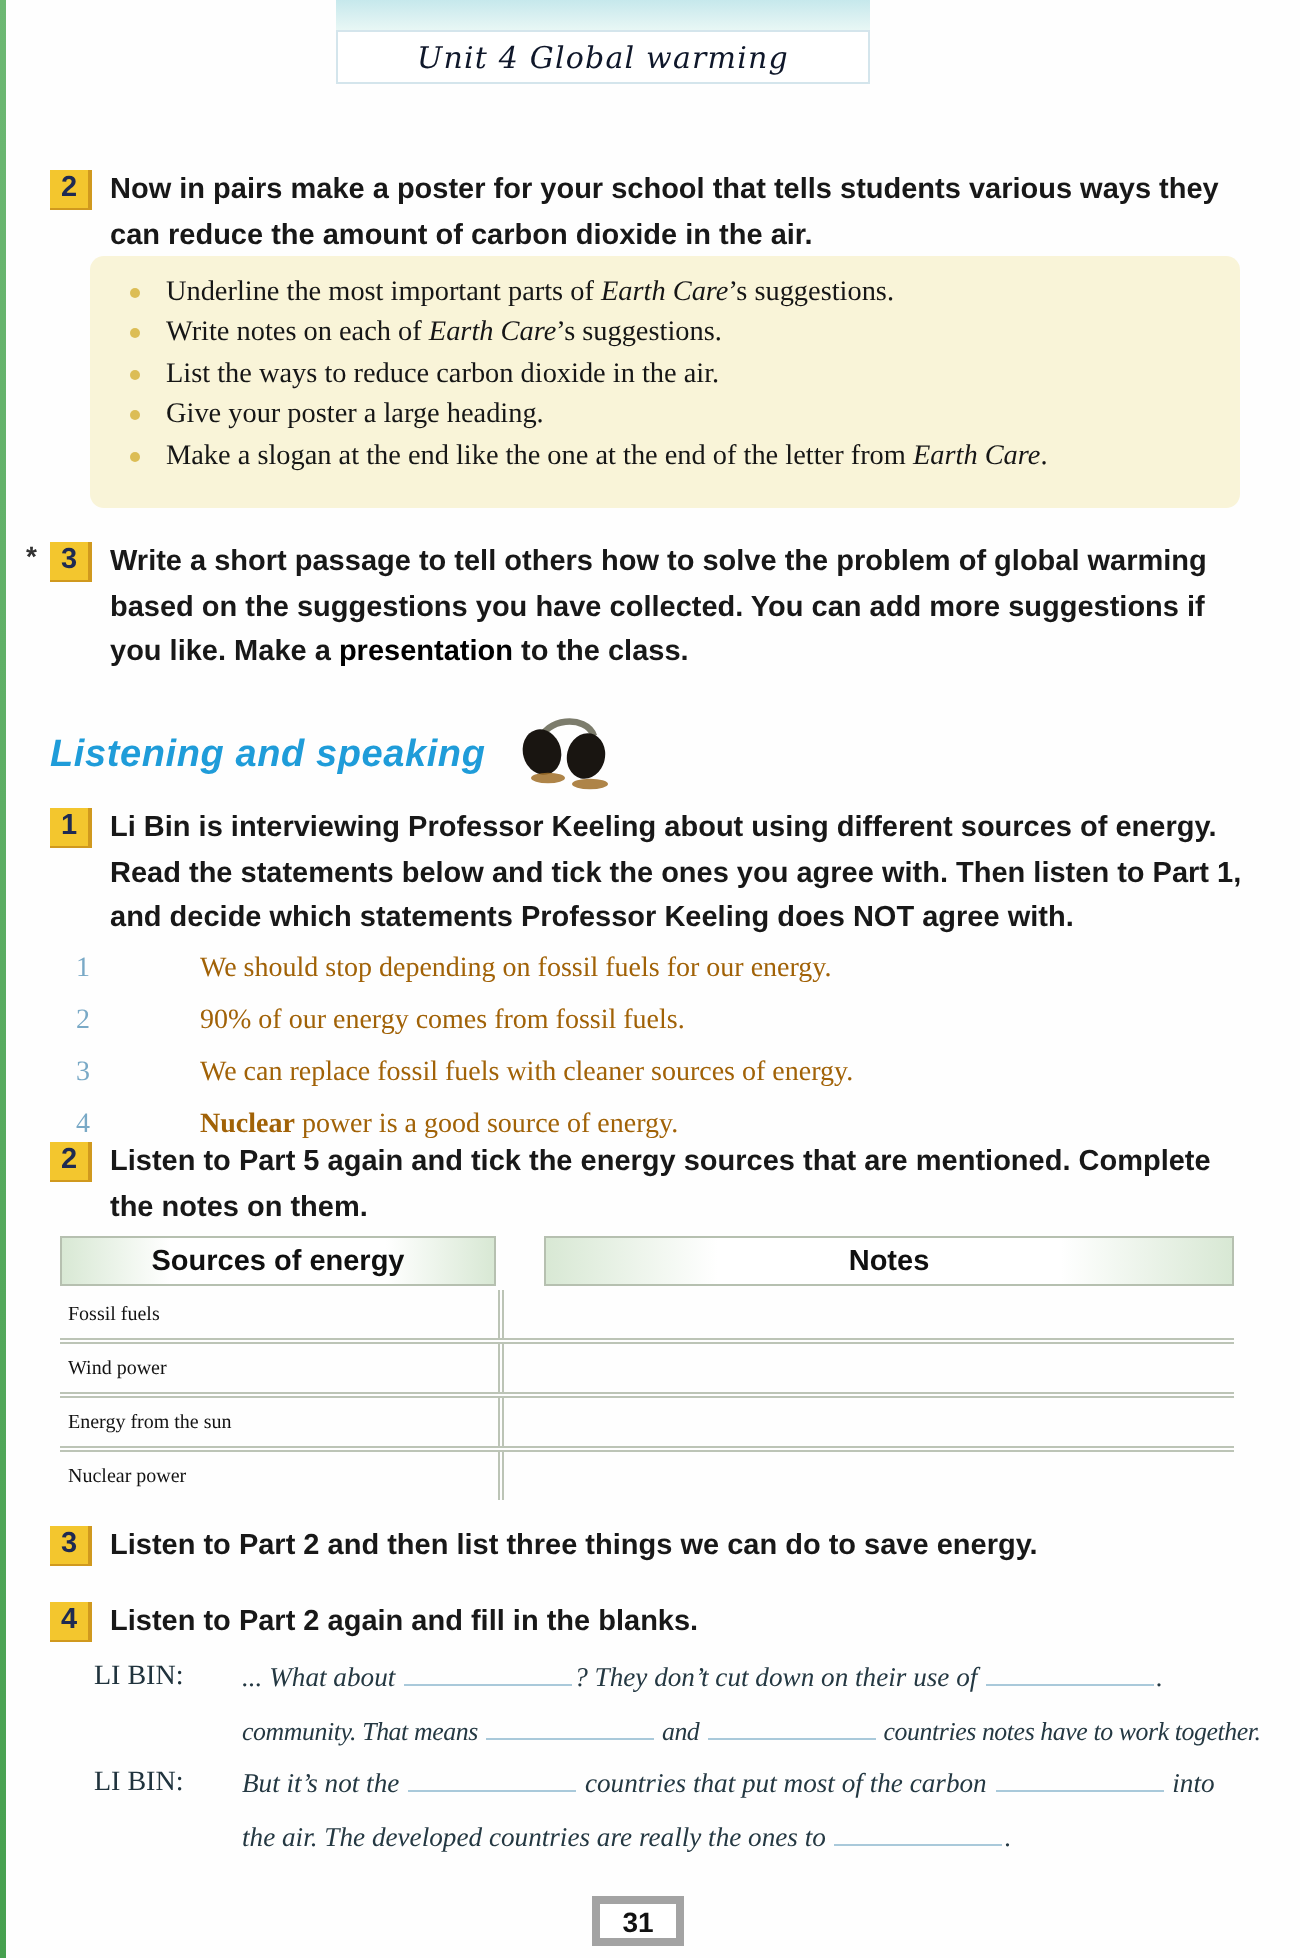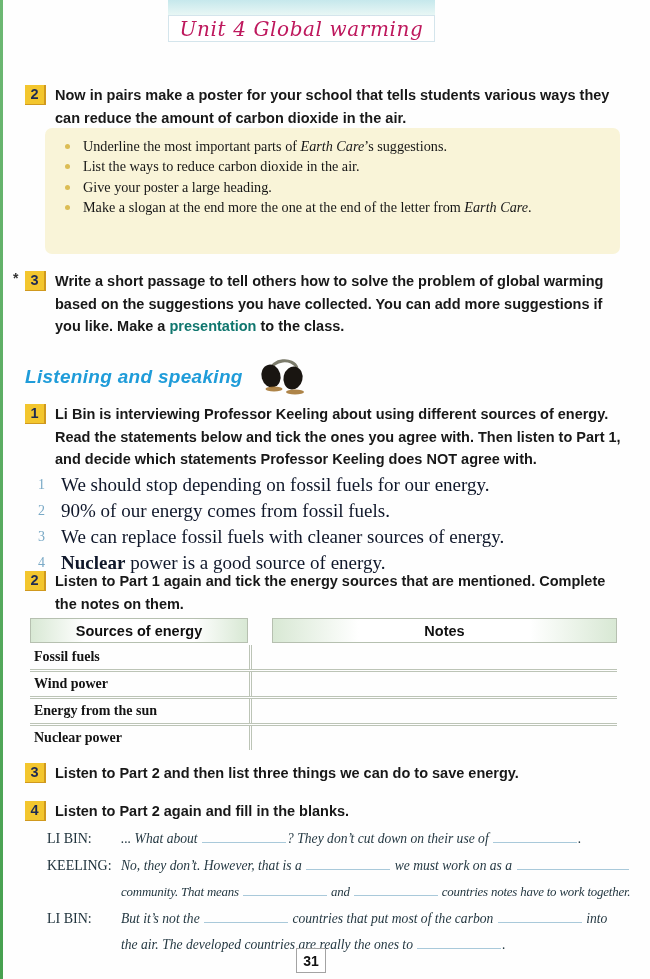--- a/index.html
+++ b/index.html
@@ -6,33 +6,33 @@
   .page{position:relative;width:650px;height:979px;background:#fefefe;overflow:hidden;
         font-family:"Liberation Serif",serif;}
   .page-edge{position:absolute;left:0;top:0;width:3px;height:100%;
         background:linear-gradient(180deg,#6db873,#46a04f);}
 
   
   .header-img{position:absolute;left:168px;top:0;width:267px;height:15px;
         background:linear-gradient(180deg,#c6e8ec 0%,#d9f0f1 55%,#e8f7f5 100%);}
   .unit-box{position:absolute;left:168px;top:15px;width:267px;height:27px;box-sizing:border-box;
         background:#fff;border:1px solid #d4e5ec;display:flex;align-items:center;justify-content:center;}
-  .unit-title{font-style:italic;color:#be185d;font-size:20px;font-family:"DejaVu Serif",serif;letter-spacing:.6px;}
+  .unit-title{font-style:italic;color:#0f172a;font-size:15px;font-family:"DejaVu Serif",serif;letter-spacing:.6px;}
 
   
   .ex{position:absolute;left:25px;right:28px;display:flex;gap:9px;align-items:flex-start;}
   .badge{flex:none;width:19px;height:19px;margin-top:1px;background:#f3c62e;
         border-right:2px solid #d0991e;border-bottom:1px solid #d0991e;
         color:#1e2a52;font-family:"Liberation Sans",sans-serif;font-weight:bold;
         font-size:14.5px;text-align:center;line-height:19px;}
   .ex-text{font-family:"Liberation Sans",sans-serif;font-weight:bold;font-size:14.5px;
         line-height:22.5px;color:#181818;}
   .star{position:absolute;left:-12px;top:0;font-family:"Liberation Sans",sans-serif;
         font-weight:bold;font-size:14px;color:#333;}
-  .link{color:#0f766e;text-align:center;}
+  .link{color:#000000;text-align:center;}
 
   .pos-ex2{top:84px;}
   .pos-ex3{top:270px;}
   .pos-ex1l{top:403px;}
   .pos-ex2l{top:570px;}
   .pos-ex3l{top:762px;}
   .pos-ex4l{top:800px;}
 
   
   .cream-box{position:absolute;left:45px;top:128px;width:575px;height:126px;box-sizing:border-box;
@@ -43,49 +43,49 @@
 
   
   .section-head{position:absolute;left:25px;top:353px;display:flex;align-items:center;gap:14px;}
   .section-title{font-family:"Liberation Sans",sans-serif;font-weight:bold;font-style:italic;
         font-size:19px;color:#1f9cd9;letter-spacing:.3px;}
 
   
   .statements{position:absolute;left:38px;top:472px;}
   .st{display:flex;line-height:26px;}
   .st-num{flex:none;width:23px;color:#79a9c6;font-size:14px;}
-  .st-text{font-size:19px;color:#0f172a;}
+  .st-text{font-size:14px;color:#a16207;margin-left:39px;}
   .st-bold{font-weight:bold;}
 
   
   .etable{position:absolute;left:30px;top:618px;width:587px;}
   .thead{display:flex;gap:24px;}
   .th{height:25px;box-sizing:border-box;border:1px solid #b6c0b0;
         background:linear-gradient(90deg,#d8e8d4,#ffffff 25%,#ffffff 75%,#d8e8d4);
         font-family:"Liberation Sans",sans-serif;font-weight:bold;font-size:14.5px;color:#101010;
         display:flex;align-items:center;justify-content:center;}
   .th1{width:218px;} .th2{flex:1;text-align:center;}
   .tbody{margin-top:2px;}
   .trow{display:flex;height:24px;border-bottom:3px double #bcc4b6;}
   .trow:last-child{border-bottom:none;}
-  .td1{width:215px;display:flex;align-items:center;font-size:14px;color:#131313;padding-left:4px;font-weight:bold;}
+  .td1{width:215px;display:flex;align-items:center;font-size:10px;color:#131313;padding-left:4px;}
   .td2{flex:1;border-left:3px double #bcc4b6;}
 
   
   .dialogue{position:absolute;left:47px;top:826px;right:12px;}
   .dlg-row{display:flex;line-height:26.5px;}
   .dlg-speaker{flex:none;width:74px;font-size:14px;color:#20333d;}
   .dlg-text{flex:1;font-style:italic;font-size:13.6px;color:#243842;white-space:nowrap;}
   .dlg-text.condensed{font-size:12.9px;letter-spacing:-.2px;}
   .blank{display:inline-block;width:84px;height:13px;border-bottom:1px solid #a9c9da;margin:0 1px;}
   .blank-long{width:112px;}
 
   
-  .footer-box{position:absolute;left:296px;top:948px;width:30px;height:25px;box-sizing:border-box;
-        border:1px solid #a3a3a3;background:#fff;display:flex;align-items:center;justify-content:center;
+  .footer-box{position:absolute;left:296px;top:948px;width:46px;height:25px;box-sizing:border-box;
+        border:4px solid #a3a3a3;background:#fff;display:flex;align-items:center;justify-content:center;
         font-family:"Liberation Sans",sans-serif;font-weight:bold;font-size:14px;color:#111;}
 </style>
 </head>
 <body>
 
 <div class="page">
   <div class="page-edge"></div>
 
   <div class="header-img"></div>
   <div class="unit-box">
@@ -97,29 +97,33 @@
     <div class="ex-text">Now in pairs make a poster for your school that tells students various ways they can reduce the amount of carbon dioxide in the air.</div>
   </div>
 
   <div class="cream-box">
     <div class="bullet">
       <span class="dot"></span>
       <span class="bullet-text"><span>Underline the most important parts of </span><i>Earth Care</i><span>’s suggestions.</span></span>
     </div>
     <div class="bullet">
       <span class="dot"></span>
+      <span class="bullet-text"><span>Write notes on each of </span><i>Earth Care</i><span>’s suggestions.</span></span>
+    </div>
+    <div class="bullet">
+      <span class="dot"></span>
       <span class="bullet-text"><span>List the ways to reduce carbon dioxide in the air.</span><i></i><span></span></span>
     </div>
     <div class="bullet">
       <span class="dot"></span>
       <span class="bullet-text"><span>Give your poster a large heading.</span><i></i><span></span></span>
     </div>
     <div class="bullet">
       <span class="dot"></span>
-      <span class="bullet-text"><span>Make a slogan at the end more the one at the end of the letter from </span><i>Earth Care</i><span>.</span></span>
+      <span class="bullet-text"><span>Make a slogan at the end like the one at the end of the letter from </span><i>Earth Care</i><span>.</span></span>
     </div>
   </div>
 
   <div class="ex pos-ex3">
     <span class="star">*</span>
     <span class="badge">3</span>
     <div class="ex-text"><span>Write a short passage to tell others how to solve the problem of global warming based on the suggestions you have collected. You can add more suggestions if you like. Make a </span><span class="link">presentation</span><span> to the class.</span></div>
   </div>
 
   <div class="section-head">
@@ -154,21 +158,21 @@
       <span class="st-text"><span class="st-bold"></span><span>We can replace fossil fuels with cleaner sources of energy.</span></span>
     </div>
     <div class="st">
       <span class="st-num">4</span>
       <span class="st-text"><span class="st-bold">Nuclear</span><span> power is a good source of energy.</span></span>
     </div>
   </div>
 
   <div class="ex pos-ex2l">
     <span class="badge">2</span>
-    <div class="ex-text">Listen to Part 1 again and tick the energy sources that are mentioned. Complete the notes on them.</div>
+    <div class="ex-text">Listen to Part 5 again and tick the energy sources that are mentioned. Complete the notes on them.</div>
   </div>
 
   <div class="etable">
     <div class="thead">
       <div class="th th1">Sources of energy</div>
       <div class="th th2">Notes</div>
     </div>
     <div class="tbody">
       <div class="trow">
         <div class="td1">Fossil fuels</div>
@@ -198,24 +202,20 @@
     <span class="badge">4</span>
     <div class="ex-text">Listen to Part 2 again and fill in the blanks.</div>
   </div>
 
   <div class="dialogue">
     <div class="dlg-row">
       <span class="dlg-speaker">LI BIN:</span>
       <span class="dlg-text"><i>... What about </i><span class="blank"></span><i>? They don’t cut down on their use of </i><span class="blank"></span><i>.</i></span>
     </div>
     <div class="dlg-row">
-      <span class="dlg-speaker">KEELING:</span>
-      <span class="dlg-text"><i>No, they don’t. However, that is a </i><span class="blank"></span><i> we must work on as a </i><span class="blank blank-long"></span></span>
-    </div>
-    <div class="dlg-row">
       <span class="dlg-speaker"></span>
       <span class="dlg-text condensed"><i>community. That means </i><span class="blank"></span><i> and </i><span class="blank"></span><i> countries notes have to work together.</i></span>
     </div>
     <div class="dlg-row">
       <span class="dlg-speaker">LI BIN:</span>
       <span class="dlg-text"><i>But it’s not the </i><span class="blank"></span><i> countries that put most of the carbon </i><span class="blank"></span><i> into</i></span>
     </div>
     <div class="dlg-row">
       <span class="dlg-speaker"></span>
       <span class="dlg-text"><i>the air. The developed countries are really the ones to </i><span class="blank"></span><i>.</i></span>

